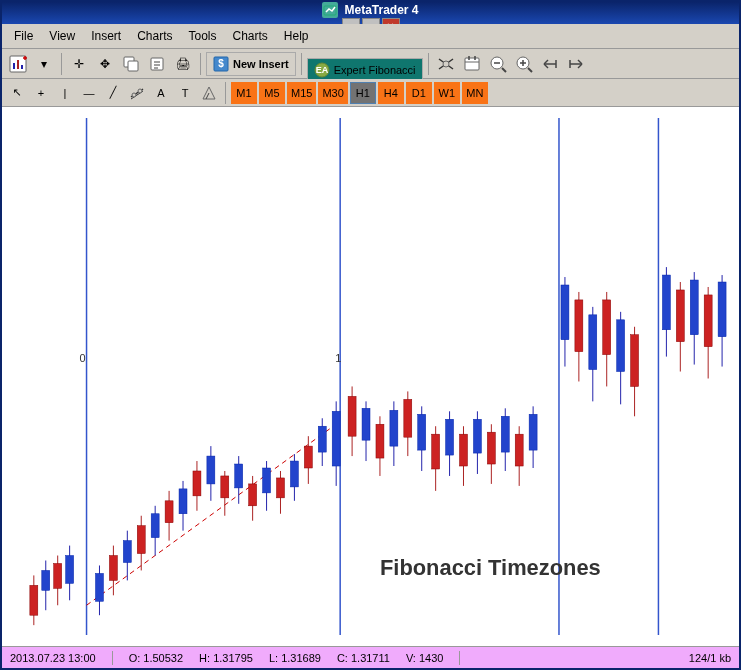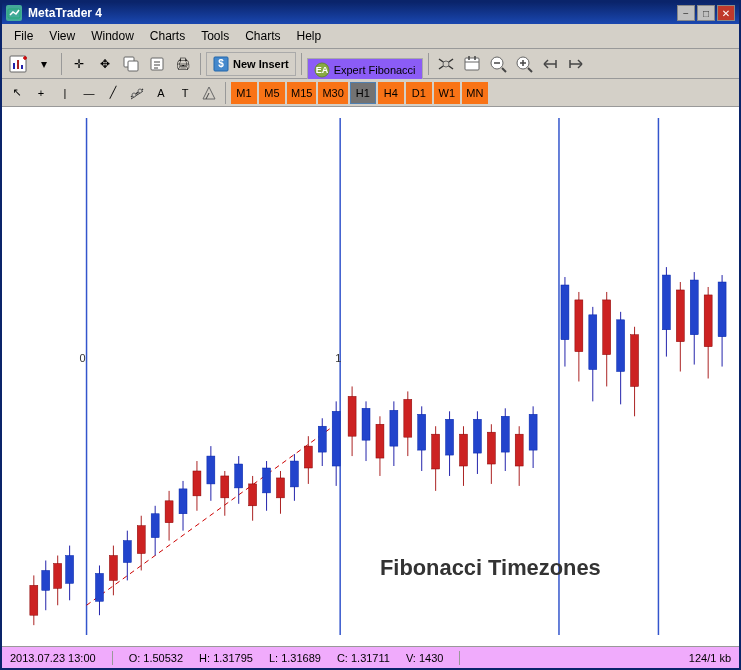--- a/index.html
+++ b/index.html
@@ -7,20 +7,21 @@
 
     
     .title-bar {
       background: linear-gradient(to bottom, #0a246a, #1a47b0);
       height: 22px;
       display: flex;
       align-items: center;
       justify-content: space-between;
       padding: 0 4px;
       color: white;
+      flex-direction: column;
     }
     .title-bar-left { display: flex; align-items: center; gap: 6px; }
     .title-icon { width: 16px; height: 16px; background: #4a9; border-radius: 2px; display: flex; align-items: center; justify-content: center; font-size: 10px; color: white; }
     .title-text { font-size: 12px; font-weight: bold; color: white; }
     .title-controls { display: flex; gap: 2px; }
     .title-btn {
       width: 18px; height: 16px; background: #c0c0c0; border: 1px solid #888;
       display: flex; align-items: center; justify-content: center; font-size: 10px; cursor: pointer; color: #333;
     }
     .title-btn.close { background: #c0392b; color: white; }
@@ -53,21 +54,21 @@
     .toolbar-sep { width: 1px; height: 22px; background: #999; margin: 0 3px; }
     .tb-btn {
       width: 24px; height: 24px; background: #d4d0c8; border: 1px solid transparent;
       display: flex; align-items: center; justify-content: center; font-size: 12px; cursor: pointer;
     }
     .new-order-btn {
       height: 24px; background: #d4d0c8; border: 1px solid #aaa;
       display: flex; align-items: center; padding: 0 6px; gap: 4px; cursor: pointer; font-size: 11px; font-weight: bold;
     }
     .expert-btn {
-      height: 24px; background: #8b5cf6; border: 1px solid #aaa;
+      height: 24px; background: #0f766e; border: 1px solid #aaa;
       display: flex; align-items: center; padding: 0 6px; gap: 4px; cursor: pointer; font-size: 11px; margin-top: 12px;
     }
 
     
     .toolbar2 {
       background: #d4d0c8;
       height: 28px;
       display: flex;
       align-items: center;
       padding: 2px 4px;
@@ -138,21 +139,21 @@
     <div class="title-controls">
       <div class="title-btn">−</div>
       <div class="title-btn">□</div>
       <div class="title-btn close">✕</div>
     </div>
   </div>
 
   <div class="menu-bar">
     <div class="menu-item">File</div>
     <div class="menu-item">View</div>
-    <div class="menu-item">Window</div>
+    <div class="menu-item">Insert</div>
     <div class="menu-item">Charts</div>
     <div class="menu-item">Tools</div>
     <div class="menu-item">Charts</div>
     <div class="menu-item">Help</div>
   </div>
 
   <div class="toolbar1">
 
     <div class="tb-btn">
       <svg width="18" height="18" viewBox="0 0 18 18">

